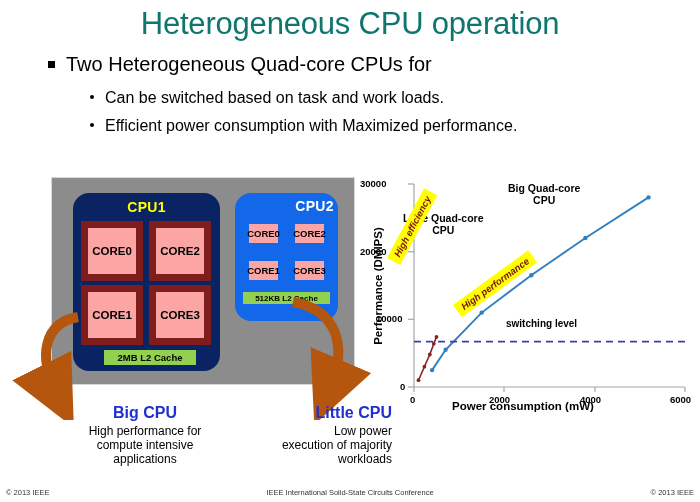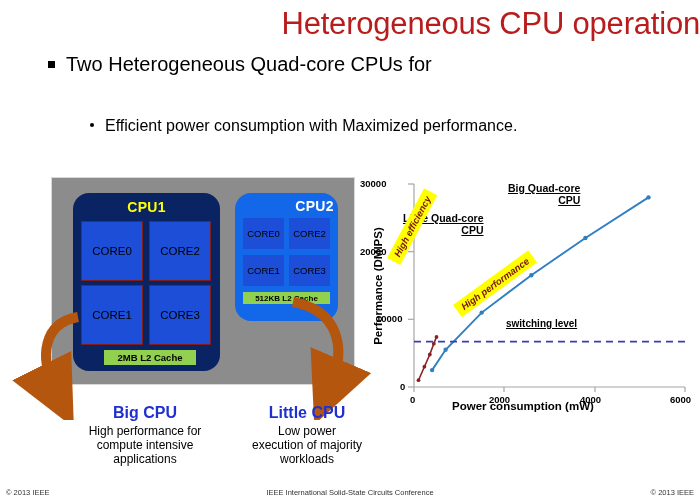--- a/index.html
+++ b/index.html
@@ -7,22 +7,22 @@
     width: 700px; height: 502px;
     background: #ffffff;
     font-family: "Liberation Sans", sans-serif;
     overflow: hidden;
   }
   #slide { position: relative; width: 700px; height: 502px; background:#fff; }
 
   
   .title {
     position: absolute; top: 6px; left: 0; width: 700px;
-    text-align: right;
-    font-size: 31px; font-weight: 400; color: #b91c1c;
+    text-align: center;
+    font-size: 31px; font-weight: 400; color: #0f766e;
     letter-spacing: -0.2px;
   }
 
   
   .bullet-l1 {
     position: absolute; left: 48px; top: 53px;
     font-size: 20px; color: #000; white-space: nowrap;
   }
   .bullet-l1 .sq {
     display:inline-block; width:7px; height:7px; background:#000;
@@ -48,24 +48,24 @@
   .cpu-box { position:absolute; border-radius: 16px; }
   #cpu1-box { left:22px; top:16px; width:147px; height:178px; background:#0a2463; }
   #cpu2-box { left:184px; top:16px; width:103px; height:128px; background:#1268e8;padding-left:28px; }
   .cpu-label {
     position:absolute; width:100%; text-align:center;
     font-size:14px; font-weight:bold; letter-spacing:0.3px;
   }
   #cpu1-label { top:6px; color:#ffff00; }
   #cpu2-label { top:5px; color:#ffffff; }
   .core {
-    position:absolute; background:#1d4ed8;
+    position:absolute; background:#fca5a5;
     display:flex; align-items:center; justify-content:center;
-    font-size:11px; font-weight:normal; color:#000;
-    border: 1px solid #7f1d1d;
+    font-size:11px; font-weight:bold; color:#000;
+    border: 7px solid #7f1d1d;
   }
   #cpu1-box .core { font-size:11.5px; }
   #c1-0 { left:8px;  top:28px;  width:62px; height:60px; }
   #c1-2 { left:76px; top:28px;  width:62px; height:60px; }
   #c1-1 { left:8px;  top:92px;  width:62px; height:60px; }
   #c1-3 { left:76px; top:92px;  width:62px; height:60px; }
   #cpu2-box .core { font-size:9.5px; border-color:#1268e8; }
   #c2-0 { left:7px;  top:24px;  width:43px; height:33px; }
   #c2-2 { left:53px; top:24px;  width:43px; height:33px; }
   #c2-1 { left:7px;  top:61px;  width:43px; height:33px; }
@@ -77,30 +77,30 @@
   }
   #cache1 { left:30px; top:156px; width:94px; height:17px; font-size:9.5px; }
   #cache2 { left:7px;  top:98px;  width:89px; height:14px; font-size:8px; border-color:#1268e8; }
 
   
   #arrows { position:absolute; left:0; top:160px; width:700px; height:260px; pointer-events:none; }
 
   
   .cap { position:absolute; text-align:center; }
   #cap-big { left:60px; top:404px; width:170px; }
-  #cap-little { left:222px; top:404px; width:170px; }
+  #cap-little { left:222px; top:404px; width:170px;text-align:right; }
   .cap-title { font-size:16px; font-weight:bold; color:#1f2fd0; margin-bottom:2px; }
   .cap-body { font-size:12px; color:#000; line-height:14px; }
 
   
   #chart { position:absolute; left:375px; top:172px; width:320px; height:250px; }
   #chart svg { display:block; }
   .ann {
     position:absolute; font-size:10.5px; font-weight:bold; color:#000;
-    text-align:right; line-height:12px; white-space:nowrap;text-decoration:underline;
+    text-align:center; line-height:12px; white-space:nowrap;
   }
   #ann-little { left:28px; top:40px; }
   #ann-big { left:133px; top:10px; }
   #ann-switch { left:131px; top:146px; font-size:10px; font-weight:bold; }
   .hl {
     position:absolute; background:#ffff00; color:#7b1113;
     font-size:9.5px; font-weight:bold; font-style:italic;
     padding:2px 6px; white-space:nowrap;
   }
   #hl-eff { left:12px; top:86px; transform: rotate(-62deg); transform-origin: left top; }
@@ -120,20 +120,23 @@
 </style>
 </head>
 <body>
 
 <div id="slide">
 
   <div class="title">Heterogeneous CPU operation</div>
 
   <div class="bullet-l1">
     <span class="sq"></span><span>Two Heterogeneous Quad-core CPUs for</span>
+  </div>
+  <div class="bullet-l2" id="b2a">
+    <span class="dot"></span><span>Can be switched based on task and work loads.</span>
   </div>
   <div class="bullet-l2" id="b2b">
     <span class="dot"></span><span>Efficient power consumption with Maximized performance.</span>
   </div>
 
   <div id="diagram">
     <div class="gray-panel"></div>
 
     <div class="cpu-box" id="cpu1-box">
       <div class="cpu-label" id="cpu1-label">CPU1</div>

